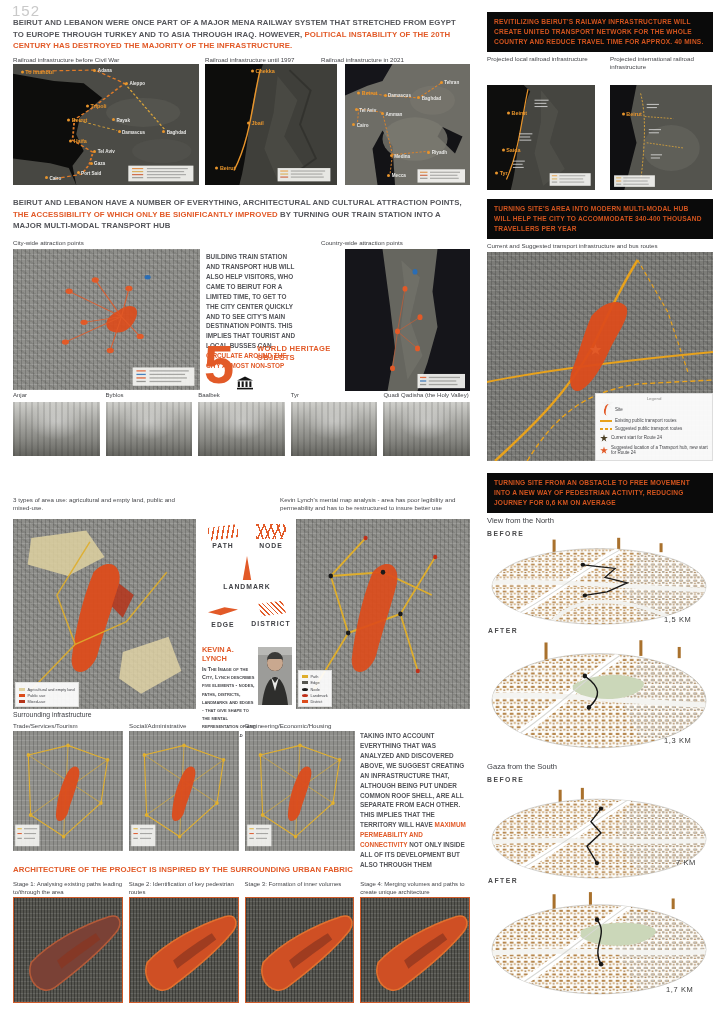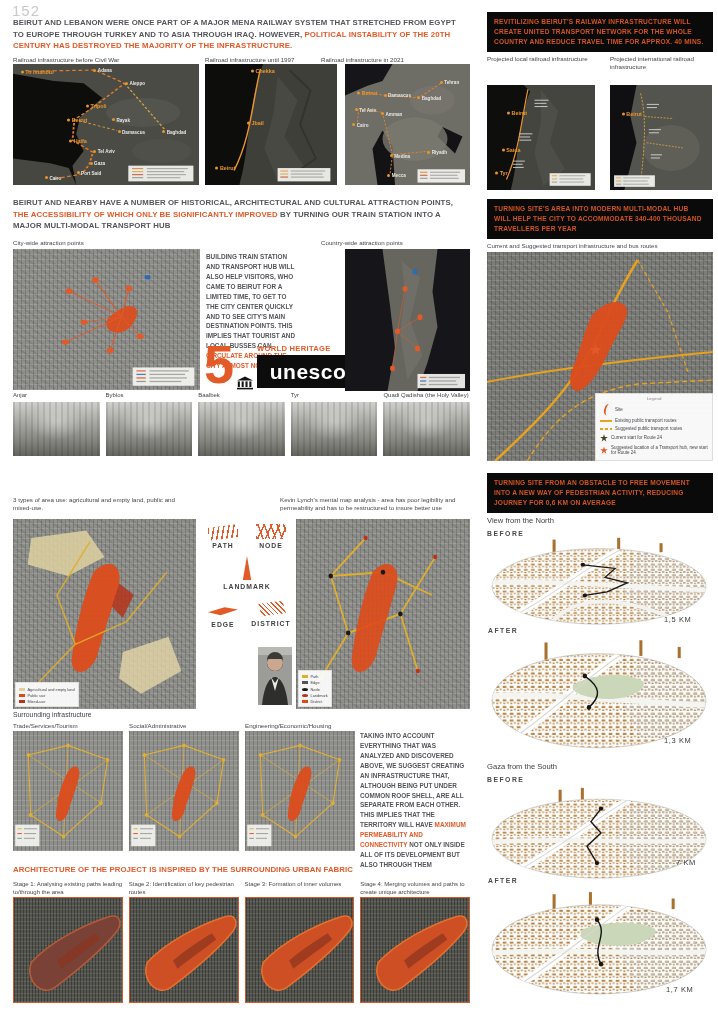--- a/index.html
+++ b/index.html
@@ -218,21 +218,21 @@
         <span class="city" style="left: 7%; top: 50%;">Cairo</span>
         <span class="city" style="left: 77%; top: 15%;">Tehran</span>
         <span class="city" style="left: 59%; top: 28%;">Baghdad</span>
         <span class="city" style="left: 37%; top: 76%;">Medina</span>
         <span class="city" style="left: 67%; top: 73%;">Riyadh</span>
         <span class="city" style="left: 35%; top: 92%;">Mecca</span>
       </div>
   </div>
 
   <div class="abs headline" style="left:13px;top:197px;width:455px">
-    <span>BEIRUT AND NEARBY HAVE A NUMBER OF HISTORICAL, ARCHITECTURAL AND CULTURAL ATTRACTION POINTS,</span>
+    <span>BEIRUT AND LEBANON HAVE A NUMBER OF EVERYTHING, ARCHITECTURAL AND CULTURAL ATTRACTION POINTS,</span>
     <span class="acc">THE ACCESSIBILITY OF WHICH ONLY BE SIGNIFICANTLY IMPROVED</span>
     <span>BY TURNING OUR TRAIN STATION INTO A MAJOR MULTI-MODAL TRANSPORT HUB</span>
   </div>
   <div class="abs cap" style="left:13px;top:239px;width:180px">City-wide attraction points</div>
   <div class="abs cap" style="left:321px;top:239px;width:150px">Country-wide attraction points</div>
 
   <div class="urb" style="left:13px;top:249px;width:187px;height:141px">
     <svg viewBox="0 0 100 100" preserveAspectRatio="none">
       <path d="M56,44 C62,38 68,40 66,48 C64,56 58,62 52,58 C48,54 50,48 56,44 Z" fill="#DC4C1B" opacity="0.92"></path>
       <g stroke="#E25A28" stroke-width="0.6" fill="none" opacity="0.9">
@@ -277,23 +277,20 @@
     <span class="u5">5</span>
     <svg class="temple" viewBox="0 0 20 16">
       <polygon points="10,0 20,5 0,5" fill="#141414"></polygon>
       <rect x="1" y="6" width="2.6" height="7" fill="#141414"></rect>
       <rect x="5.8" y="6" width="2.6" height="7" fill="#141414"></rect>
       <rect x="10.6" y="6" width="2.6" height="7" fill="#141414"></rect>
       <rect x="15.4" y="6" width="2.6" height="7" fill="#141414"></rect>
       <rect x="0" y="14" width="20" height="2" fill="#141414"></rect>
     </svg>
     <span class="uwho">WORLD HERITAGE OBJECTS</span>
-    <div class="ubox">
-        <span>unesco</span>
-      </div>
   </div>
 
   <div class="satmap" style="left:345px;top:249px;width:125px;height:142px">
     <svg viewBox="0 0 100 100" preserveAspectRatio="none">
       <rect width="100" height="100" fill="#15151A"></rect>
       <path d="M30,0 H74 L70,30 74,55 66,80 58,100 H34 L40,70 36,40 Z" fill="#66665F"></path>
       <path d="M45,8 L60,20 52,50 62,75 50,92 44,60 48,30 Z" fill="#777770" opacity="0.5"></path>
       <g fill="#E25A28">
         <circle cx="48" cy="28" r="2"></circle>
           <circle cx="60" cy="48" r="2"></circle>
@@ -387,20 +384,24 @@
   </div>
   <div class="lyitem" style="left:202px;top:598px;width:42px">
     <div class="ic ic-edge"></div>
     <div class="lylabel">EDGE</div>
   </div>
   <div class="lyitem" style="left:250px;top:598px;width:42px">
     <div class="ic ic-district"></div>
     <div class="lylabel">DISTRICT</div>
   </div>
 
+  <div class="abs" style="left:202px;top:645px;width:54px">
+    <div class="lybio-title">KEVIN A. LYNCH</div>
+    <div class="lybio">In The Image of the City, Lynch describes five elements - nodes, paths, districts, landmarks and edges - that give shape to the mental representation of any city in the world</div>
+  </div>
   <div class="portrait" style="left:258px;top:647px;width:34px;height:60px">
     <svg viewBox="0 0 34 58" preserveAspectRatio="none">
       <rect width="34" height="58" fill="#9C9C99"></rect>
       <rect width="34" height="8" fill="#B8B8B5"></rect>
       <circle cx="17" cy="16" r="8" fill="#C8A econ88F"></circle>
       <circle cx="17" cy="16" r="8" fill="#C9A88F"></circle>
       <path d="M9,13 a8,8 0 0 1 16,0 l-2,-1 -12,0 Z" fill="#3A3A38"></path>
       <path d="M4,58 C6,38 12,30 17,30 C22,30 28,38 30,58 Z" fill="#2E2E2C"></path>
       <path d="M13,30 L17,36 21,30 17,44 Z" fill="#E8E8E6"></path>
     </svg>

